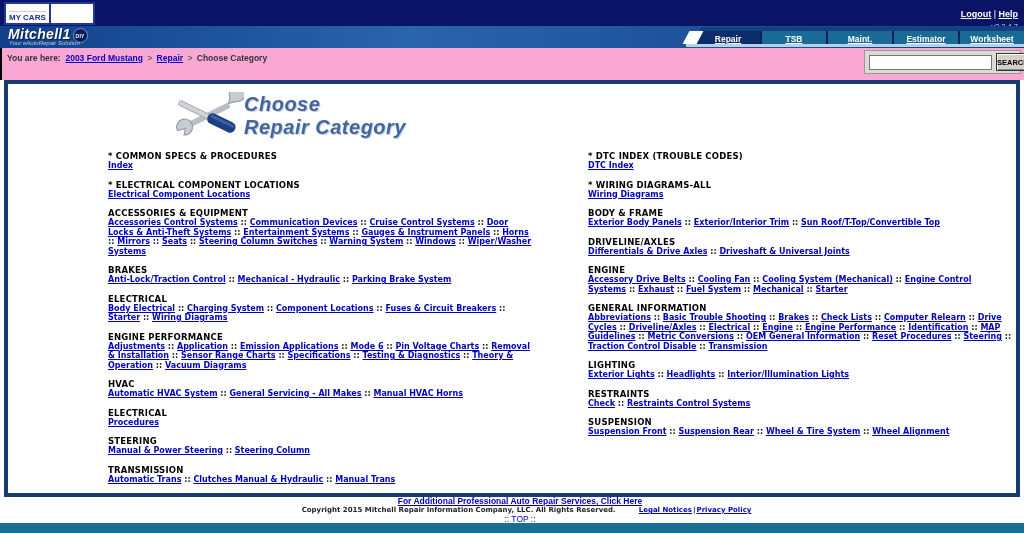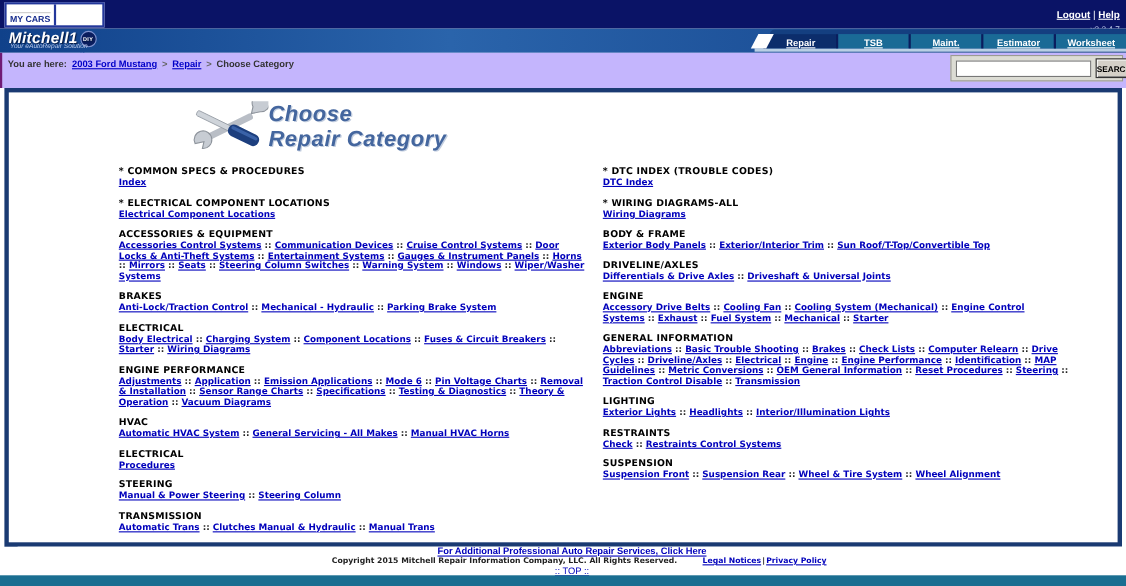--- a/index.html
+++ b/index.html
@@ -35,41 +35,41 @@
   .tabzone { position:absolute; right:0; top:27px; width:338px; }
   .tabcap { height:4px; background:#143f80; border-radius:5px 0 0 0; margin-left:14px; }
   .tabrow { display:flex; height:16px; border-bottom:3px solid #b9cfe4; }
   .slash { width:14px; background:#fff; transform:skewX(-28deg); margin-right:-6px; }
   .tab { flex:1; text-align:center; font-size:8.5px; font-weight:bold; color:#fff;
          text-decoration:underline; background:#1a6a96; border-left:2px solid #0a1d5e;
          line-height:16px; }
   .tab.active { background:#0c2d6b; }
 
   
-  .subheader { position:relative; height:32px; background:#c4b5fd; border-left:2px solid #701a75; }
+  .subheader { position:relative; height:32px; background:#f9a8d4; border-left:2px solid #000000; }
   .crumb { position:absolute; left:5px; top:5px; font-size:8.5px; color:#333; font-weight:bold; }
   .crumb a { color:#0000c8; text-decoration:underline; }
   .crumb .csep { color:#666; font-weight:bold; padding:0 2px; }
   .searchpanel { position:absolute; right:3px; top:2px; width:157px; height:24px;
                  background:#dcdcd4; border:1px solid #9a9a92;
                  display:flex; align-items:center; padding:0 4px; gap:4px; }
   .searchinput { flex:1; height:15px; border:1px solid #777; font-size:9px; padding:0 2px;
                  font-family:"Liberation Sans",sans-serif; }
   .searchbtn { width:47px; height:18px; background:#d4d0c8; border:1px solid #333;
                box-shadow:inset 1px 1px 0 #fff, inset -1px -1px 0 #888;
                font-size:7.5px; font-weight:bold; color:#000; font-family:"Liberation Sans",sans-serif; }
 
   
   .mainbox { position:absolute; left:4px; right:4px; top:80px; bottom:36px;
              border:4px solid #1a3a72; background:#fff; overflow:hidden; }
   .titleblock { margin:7px 0 0 162px; display:flex; align-items:center; height:50px; }
   .pagetitle { font-style:italic; font-weight:bold; font-size:20px; color:#44669e;
                line-height:1.15; text-shadow:1px 1px 0 #c3cedf; letter-spacing:0.5px; }
 
-  .columns { display:flex; margin-top:10px; }
+  .columns { display:flex; margin-top:10px;gap:40px; }
   .col { width:424px; }
   .col-left { margin-left:100px; }
   .col-right { margin-left:16px; }
 
   .section { margin-bottom:9px; }
   .section-title { font-family:"DejaVu Sans",sans-serif; font-size:8.5px; font-weight:bold;
                    color:#000; letter-spacing:0.2px; line-height:10px; }
   .section-links { font-family:"DejaVu Sans",sans-serif; font-size:8px; font-weight:bold;
                    line-height:9.5px; color:#222; }
   .section-links a { color:#0000bb; text-decoration:underline; }

